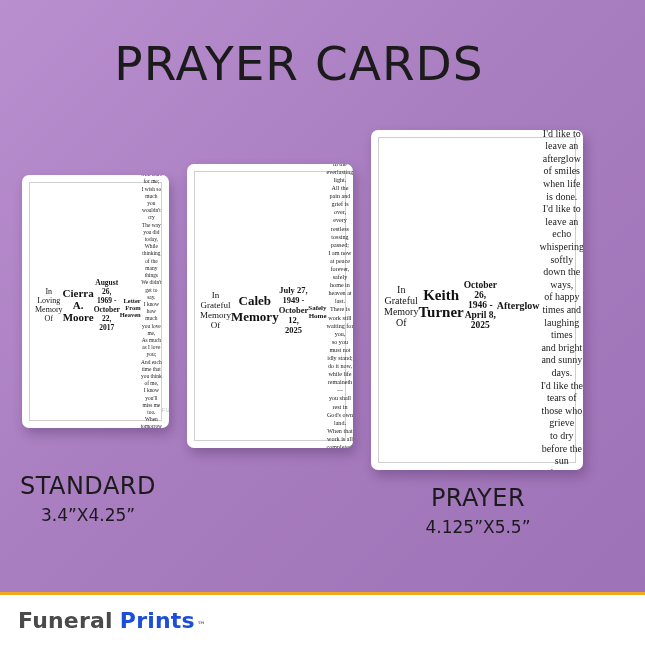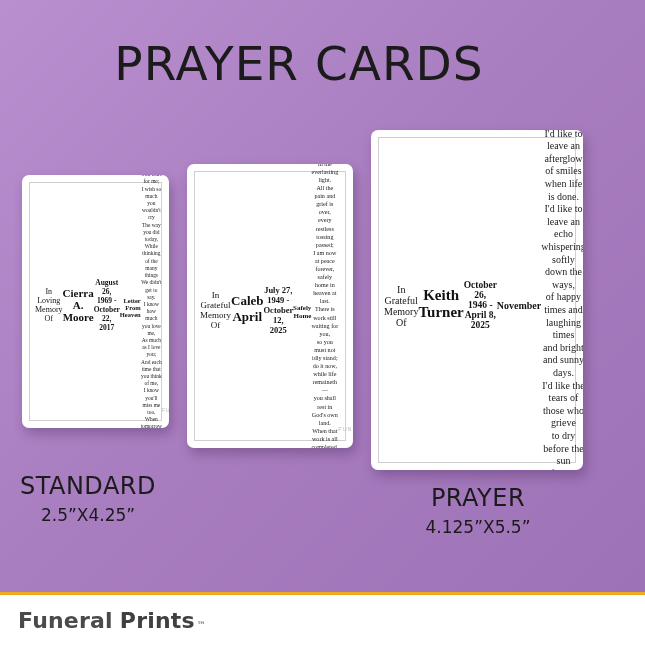--- a/index.html
+++ b/index.html
@@ -232,21 +232,21 @@
   .brand {
     margin-left: 18px;
     display: flex;
     align-items: baseline;
     font-family: "DejaVu Sans", sans-serif;
     font-weight: bold;
     font-size: 22px;
     letter-spacing: 0.2px;
   }
   .brand .b1 { color: #4a4a4a; }
-  .brand .b2 { color: #404040; margin-left: 7px; }
+  .brand .b2 { color: #1d4ed8; margin-left: 7px; }
   .brand .tm { color: #7a7a7a; font-size: 9px; margin-left: 2px; }
 </style>
 </head>
 <body>
 
 <div class="page">
 
   <div class="headline">PRAYER CARDS</div>
 
   <div class="card" id="card-standard">
@@ -274,21 +274,21 @@
 Don't think we're far apart,
 For every time you think of me,
 I'm right here in your heart.</div>
       <div class="c-footer">FUNERALPRINTS.COM</div>
     </div>
   </div>
 
   <div class="card" id="card-large">
     <div class="card-inner">
       <div class="c-pre">In Grateful Memory Of</div>
-      <div class="c-name">Caleb April</div>
+      <div class="c-name">Caleb Memory</div>
       <div class="c-dates">July 27, 1949 - October 12, 2025</div>
       <div class="photo">
           <div class="ph-man-asian"></div>
         </div>
       <div class="c-poem-title">Safely Home</div>
       <div class="c-poem">I am home in heaven, dear ones;
 oh, so happy and so bright!
 There is a perfect joy and beauty
 in the everlasting light.
 All the pain and grief is over,
@@ -308,40 +308,40 @@
   </div>
 
   <div class="card" id="card-premium">
     <div class="card-inner">
       <div class="c-pre">In Grateful Memory Of</div>
       <div class="c-name">Keith Turner</div>
       <div class="c-dates">October 26, 1946 - April 8, 2025</div>
       <div class="photo">
           <div class="ph-man-elder"></div>
         </div>
-      <div class="c-poem-title">November</div>
+      <div class="c-poem-title">Afterglow</div>
       <div class="c-poem">I'd like the memory of me
 to be a happy one,
 I'd like to leave an afterglow
 of smiles when life is done.
 I'd like to leave an echo
 whispering softly down the ways,
 of happy times and laughing times
 and bright and sunny days.
 I'd like the tears of those who grieve
 to dry before the sun
 of happy memories that I leave
 behind when day is done.</div>
       <div class="c-footer">FUNERALPRINTS.COM</div>
     </div>
   </div>
 
   <div class="size-label" id="label-standard">
     <div class="t">STANDARD</div>
-    <div class="d">2.5”X4.25”</div>
+    <div class="d">3.4”X4.25”</div>
   </div>
   <div class="size-label" id="label-premium">
     <div class="t">PRAYER</div>
     <div class="d">4.125”X5.5”</div>
   </div>
 
   <div class="footer-bar">
     <div class="brand">
       <span class="b1">Funeral</span>
       <span class="b2">Prints</span>

